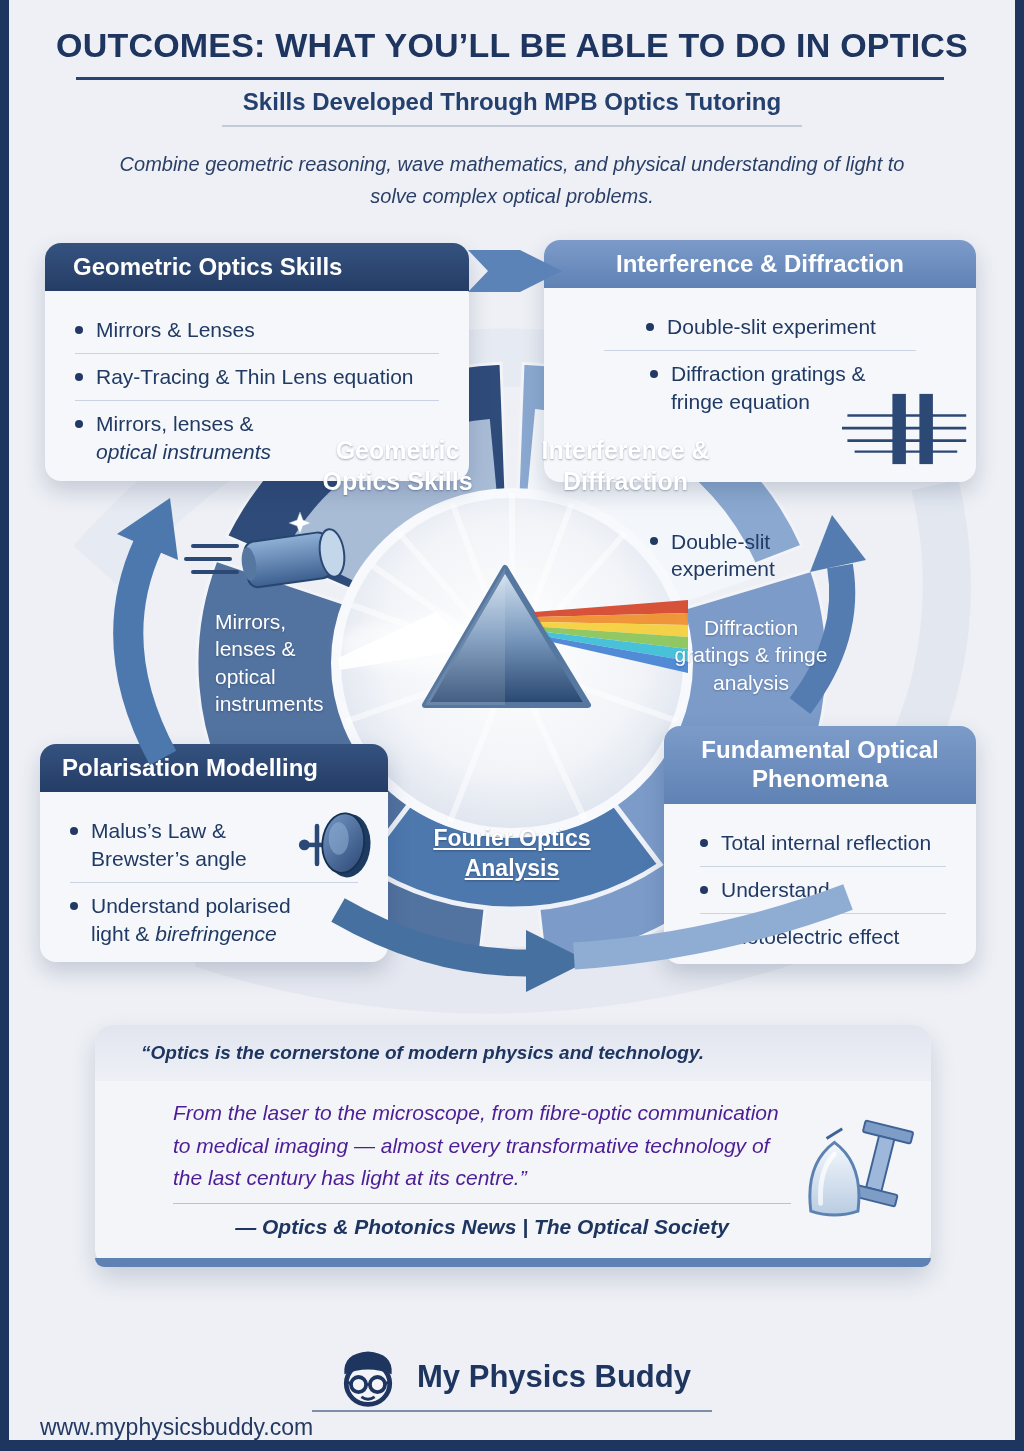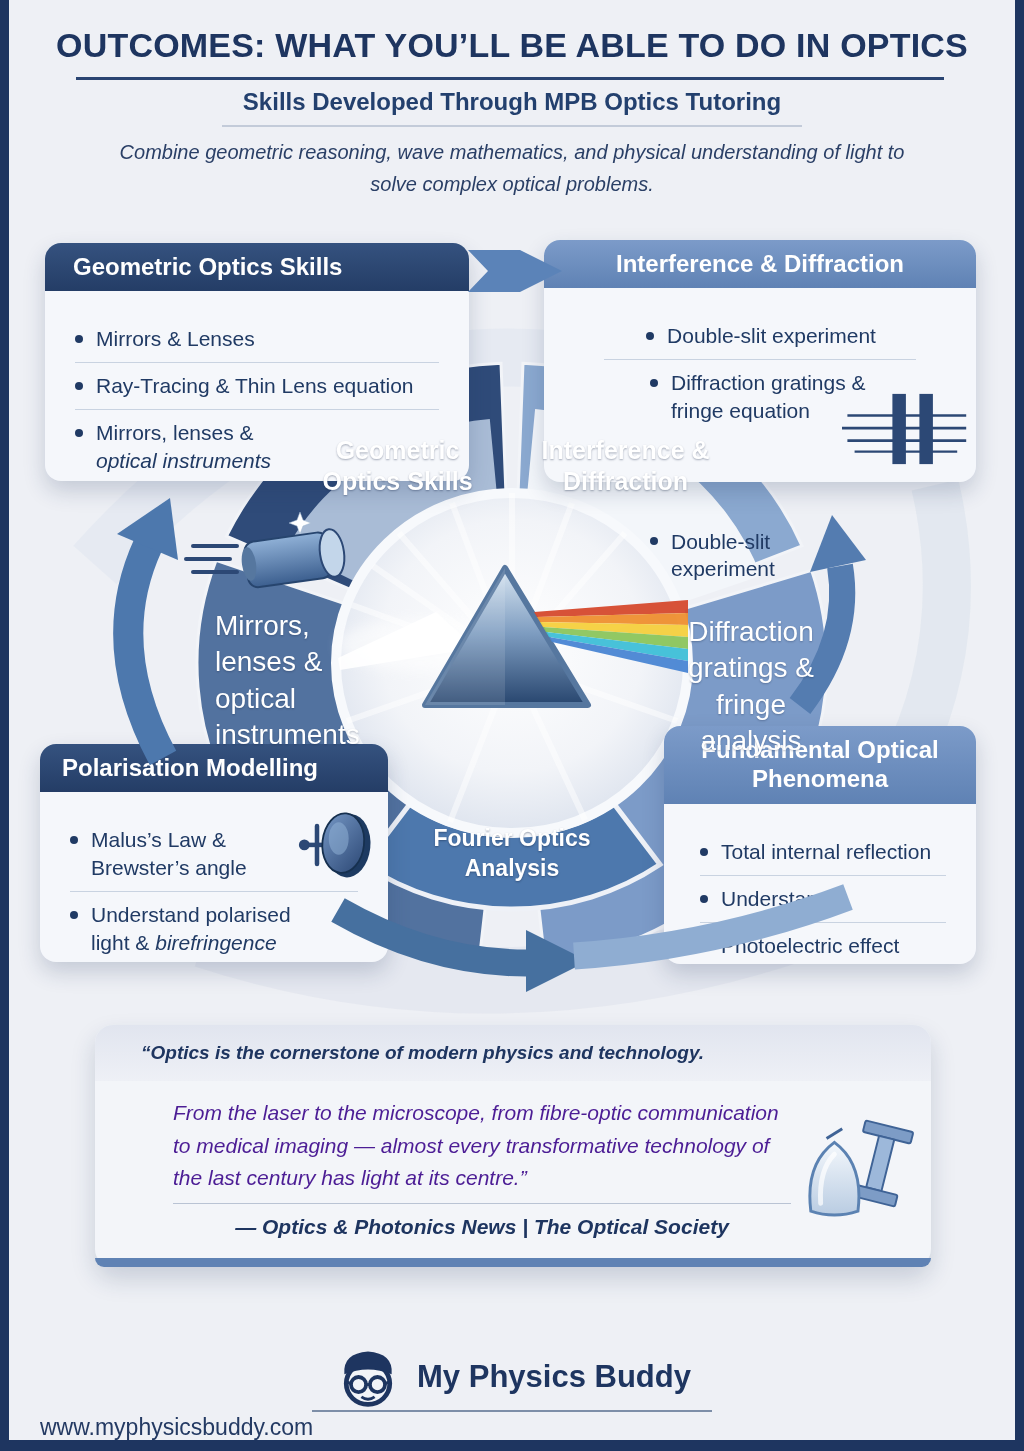--- a/index.html
+++ b/index.html
@@ -11,54 +11,54 @@
   .edge.r{right:0;top:0;width:9px;height:100%;}
   .edge.b{left:0;bottom:0;width:100%;height:11px;}
 
   
   .title{position:absolute;top:26px;left:20px;right:20px;text-align:center;
          font-size:34px;font-weight:800;color:#1e3560;letter-spacing:.2px;z-index:5;}
   .title-rule{position:absolute;top:77px;left:76px;width:868px;height:3px;background:#2a4472;z-index:5;}
   .subtitle{position:absolute;top:88px;left:0;right:0;text-align:center;
             font-size:24px;font-weight:700;color:#23406e;z-index:5;}
   .subtitle-rule{position:absolute;top:125px;left:222px;width:580px;height:2px;background:#c3cbd9;z-index:5;}
-  .description{position:absolute;top:136px;left:102px;width:820px;text-align:center;
+  .description{position:absolute;top:148px;left:102px;width:820px;text-align:center;
                font-style:italic;font-size:20px;color:#2a3f66;line-height:1.6;z-index:5;}
 
   
   .svg-ring{position:absolute;left:0;top:0;z-index:1;pointer-events:none;}
   .svg-fx{position:absolute;left:0;top:0;z-index:3;pointer-events:none;}
 
   
   .card{position:absolute;background:#f5f7fb;border-radius:16px;z-index:2;
         box-shadow:0 10px 22px rgba(30,50,90,.20);}
   .card-header{border-radius:16px 16px 0 0;color:#fff;font-weight:700;font-size:24px;
                display:flex;align-items:center;height:48px;}
   .card-header.dark{background:linear-gradient(180deg,#35527f,#243d66);}
   .card-header.blue{background:linear-gradient(180deg,#7c9bc9,#5f82b4);}
   .card-header.left{padding-left:28px;}
   .card-header.center{justify-content:center;text-align:center;}
   .card-header.tall{height:78px;line-height:1.2;padding:0 8px;}
-  .card-body{padding:26px 24px 8px 24px;font-size:21px;color:#203a64;}
+  .card-body{padding:17px 24px 8px 24px;font-size:21px;color:#203a64;}
   .bullet-row{display:flex;align-items:flex-start;padding:8px 4px;}
   .bullet-row.center{justify-content:center;}
   .dot{width:8px;height:8px;border-radius:50%;background:#203a64;margin:10px 13px 0 2px;flex:0 0 auto;}
   .b-line{display:block;line-height:1.33;}
   .it{font-style:italic;text-align:center;}
   .b-div{height:1px;background:#c9d3e1;margin:1px 6px;}
   .card-icon{position:absolute;}
 
   
   .dlabel{position:absolute;z-index:4;pointer-events:none;}
   .lbl-quadrant{color:#fff;font-weight:700;font-size:25px;text-align:center;line-height:1.25;
                 text-shadow:0 1px 2px rgba(15,30,60,.35);}
-  .lbl-small{color:#fff;font-size:28px;line-height:1.3;text-shadow:0 1px 2px rgba(15,30,60,.3);}
+  .lbl-small{color:#fff;font-size:21px;line-height:1.3;text-shadow:0 1px 2px rgba(15,30,60,.3);}
   .lbl-dark{color:#203a64;font-size:21px;line-height:1.3;}
   .lbl-fourier{color:#fff;font-weight:700;font-size:23px;text-align:center;line-height:1.3;
-               text-shadow:0 1px 2px rgba(15,30,60,.4);}
+               text-shadow:0 1px 2px rgba(15,30,60,.4);text-decoration:underline;}
   .dlabel .bullet-inline{display:flex;align-items:flex-start;}
   .dlabel .bullet-inline .dot{margin-top:9px;}
 
   
   .quote-card{position:absolute;left:95px;top:1025px;width:836px;height:242px;background:#f3f5f9;
               border-radius:18px;z-index:2;box-shadow:0 12px 24px rgba(30,50,90,.18);}
   .quote-head{height:56px;border-radius:18px 18px 0 0;background:linear-gradient(180deg,#e1e5ef,#eef0f6);
               display:flex;align-items:center;padding-left:46px;font-size:19px;font-weight:700;
               font-style:italic;color:#1e3560;}
   .quote-body{position:absolute;left:78px;top:72px;width:620px;font-style:italic;font-size:21px;

